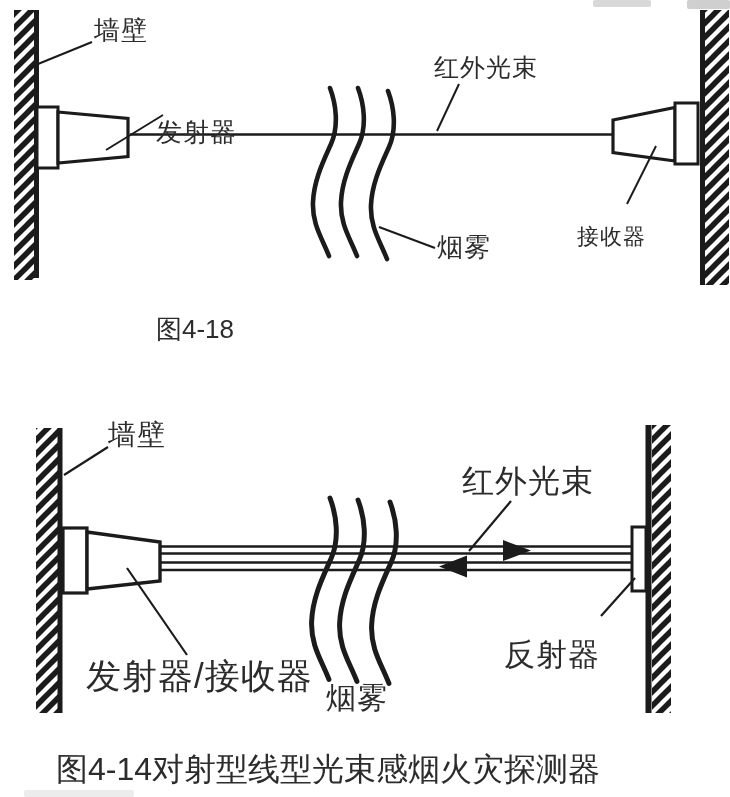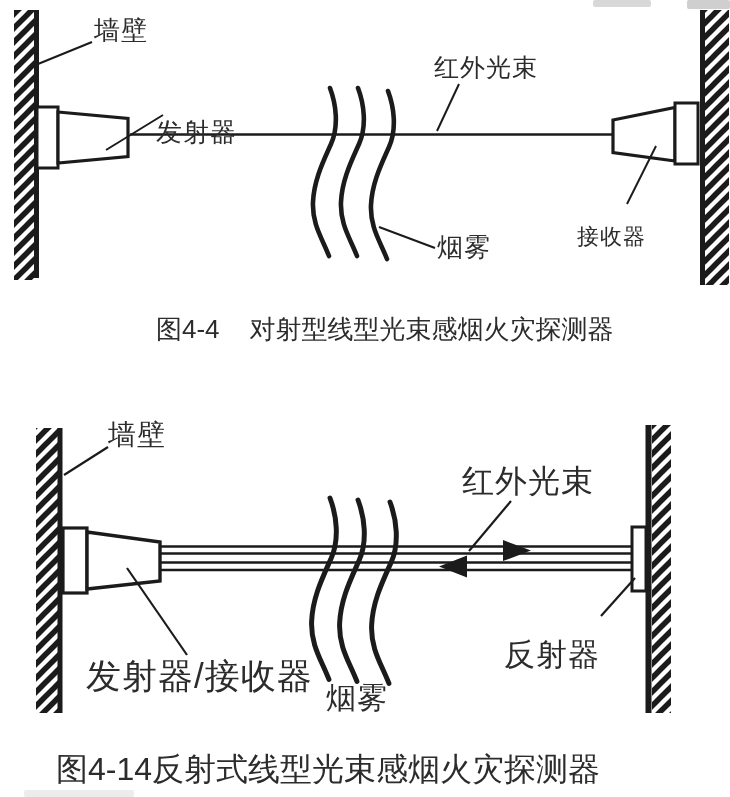--- a/index.html
+++ b/index.html
@@ -124,27 +124,26 @@
   <div class="artifact" style="left:593px;top:0;width:58px;height:7px;background:#d8d8d8;"></div>
   <div class="artifact" style="left:687px;top:0;width:43px;height:9px;background:#cfcfcf;"></div>
   <div class="artifact" style="left:24px;top:790px;width:110px;height:7px;background:#ececec;"></div>
 
   <div class="lbl" style="left:94px;top:16px;font-size:26px;">墙壁</div>
   <div class="lbl" style="left:156px;top:82px;font-size:26px;margin-top:36px;">发射器</div>
   <div class="lbl" style="left:434px;top:54px;font-size:25px;">红外光束</div>
   <div class="lbl" style="left:577px;top:206px;font-size:22px;margin-top:19px;">接收器</div>
   <div class="lbl" style="left:437px;top:233px;font-size:26px;">烟雾</div>
   <div class="caption" style="left:156px;top:312px;font-size:26px;column-gap:30px;">
-    <span class="num">图4-4</span>
-    <span>对射型线型光束感烟火灾探测器</span>
+    <span class="num">图4-18</span>
   </div>
 
   <div class="lbl" style="left:108px;top:420px;font-size:28px;">墙壁</div>
   <div class="lbl" style="left:462px;top:464px;font-size:32px;">红外光束</div>
   <div class="lbl" style="left:86px;top:657px;font-size:35px;">发射器/接收器</div>
   <div class="lbl" style="left:326px;top:682px;font-size:30px;">烟雾</div>
   <div class="lbl" style="left:504px;top:620px;font-size:31px;margin-top:18px;">反射器</div>
   <div class="caption" style="left:56px;top:748px;font-size:32px;">
     <span class="num">图4-14</span>
-    <span>反射式线型光束感烟火灾探测器</span>
+    <span>对射型线型光束感烟火灾探测器</span>
   </div>
 
 </div>
 
 </body></html>

